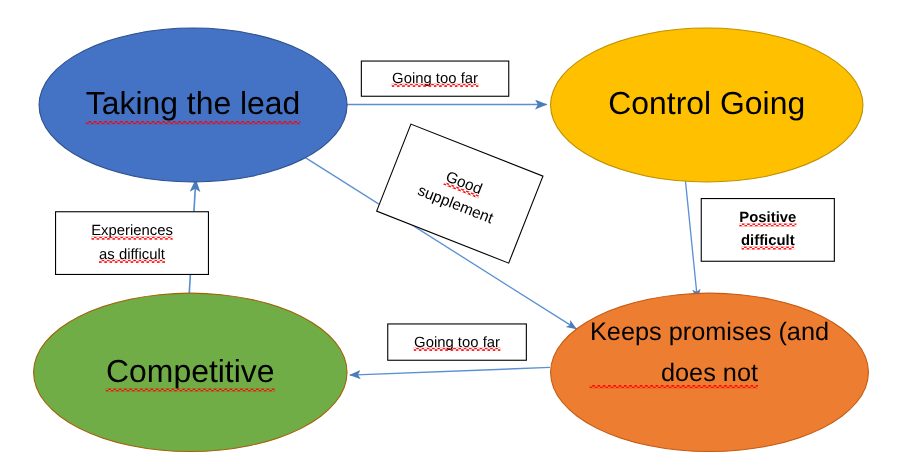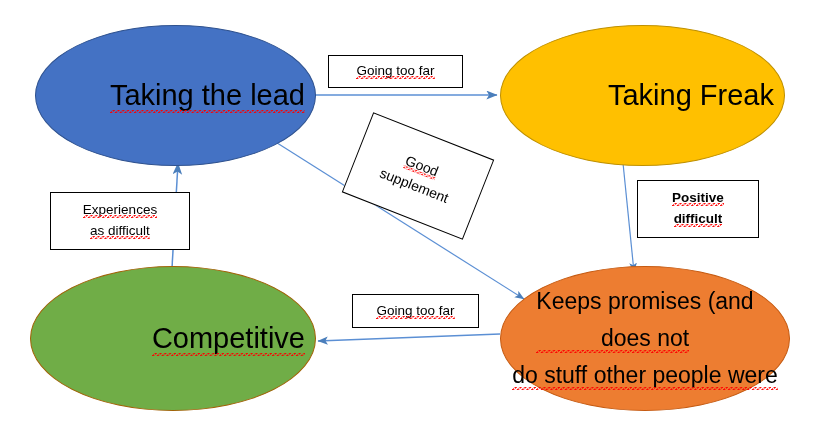--- a/index.html
+++ b/index.html
@@ -22,21 +22,21 @@
     left: 0; top: 0;
     width: 828px;
     height: 423px;
     pointer-events: none;
   }
   .node {
     position: absolute;
     border-radius: 50%;
     display: flex;
     align-items: center;
-    justify-content: flex-end;
+    justify-content: center;
     text-align: center;
     box-sizing: border-box;
     color: #000000;
   }
   .node .node-label {
     display: block;
     line-height: 1.28;
     padding: 0 10px;
   }
   .node-blue {
@@ -128,31 +128,31 @@
     <line x1="500" y1="334" x2="318" y2="341" stroke="#5B8FD4" stroke-width="1.3" marker-end="url(#ah)"></line>
 
     <line x1="172" y1="268" x2="178" y2="163" stroke="#5B8FD4" stroke-width="1.5" marker-end="url(#ah)"></line>
   </svg>
 
   <div class="node node-blue">
     <span class="node-label"><span class="sq">Taking the lead</span></span>
   </div>
 
   <div class="node node-amber">
-    <span class="node-label">Taking Freak</span>
+    <span class="node-label">Control Going</span>
   </div>
 
   <div class="node node-green">
     <span class="node-label"><span class="sq">Competitive</span></span>
   </div>
 
   <div class="node node-orangered">
     <span class="node-label">
       <span class="sq">Keeps promises (and does not</span><br>
-      <span class="sq">do stuff other people were</span><br>
+      <br>
     </span>
   </div>
 
   <div class="label-box lb-going-far-top">
     <span class="lb-text"><span class="sq">Going too far</span></span>
   </div>
 
   <div class="label-box lb-good-supp">
     <span class="lb-text">
       <span class="sq">Good</span><br>

